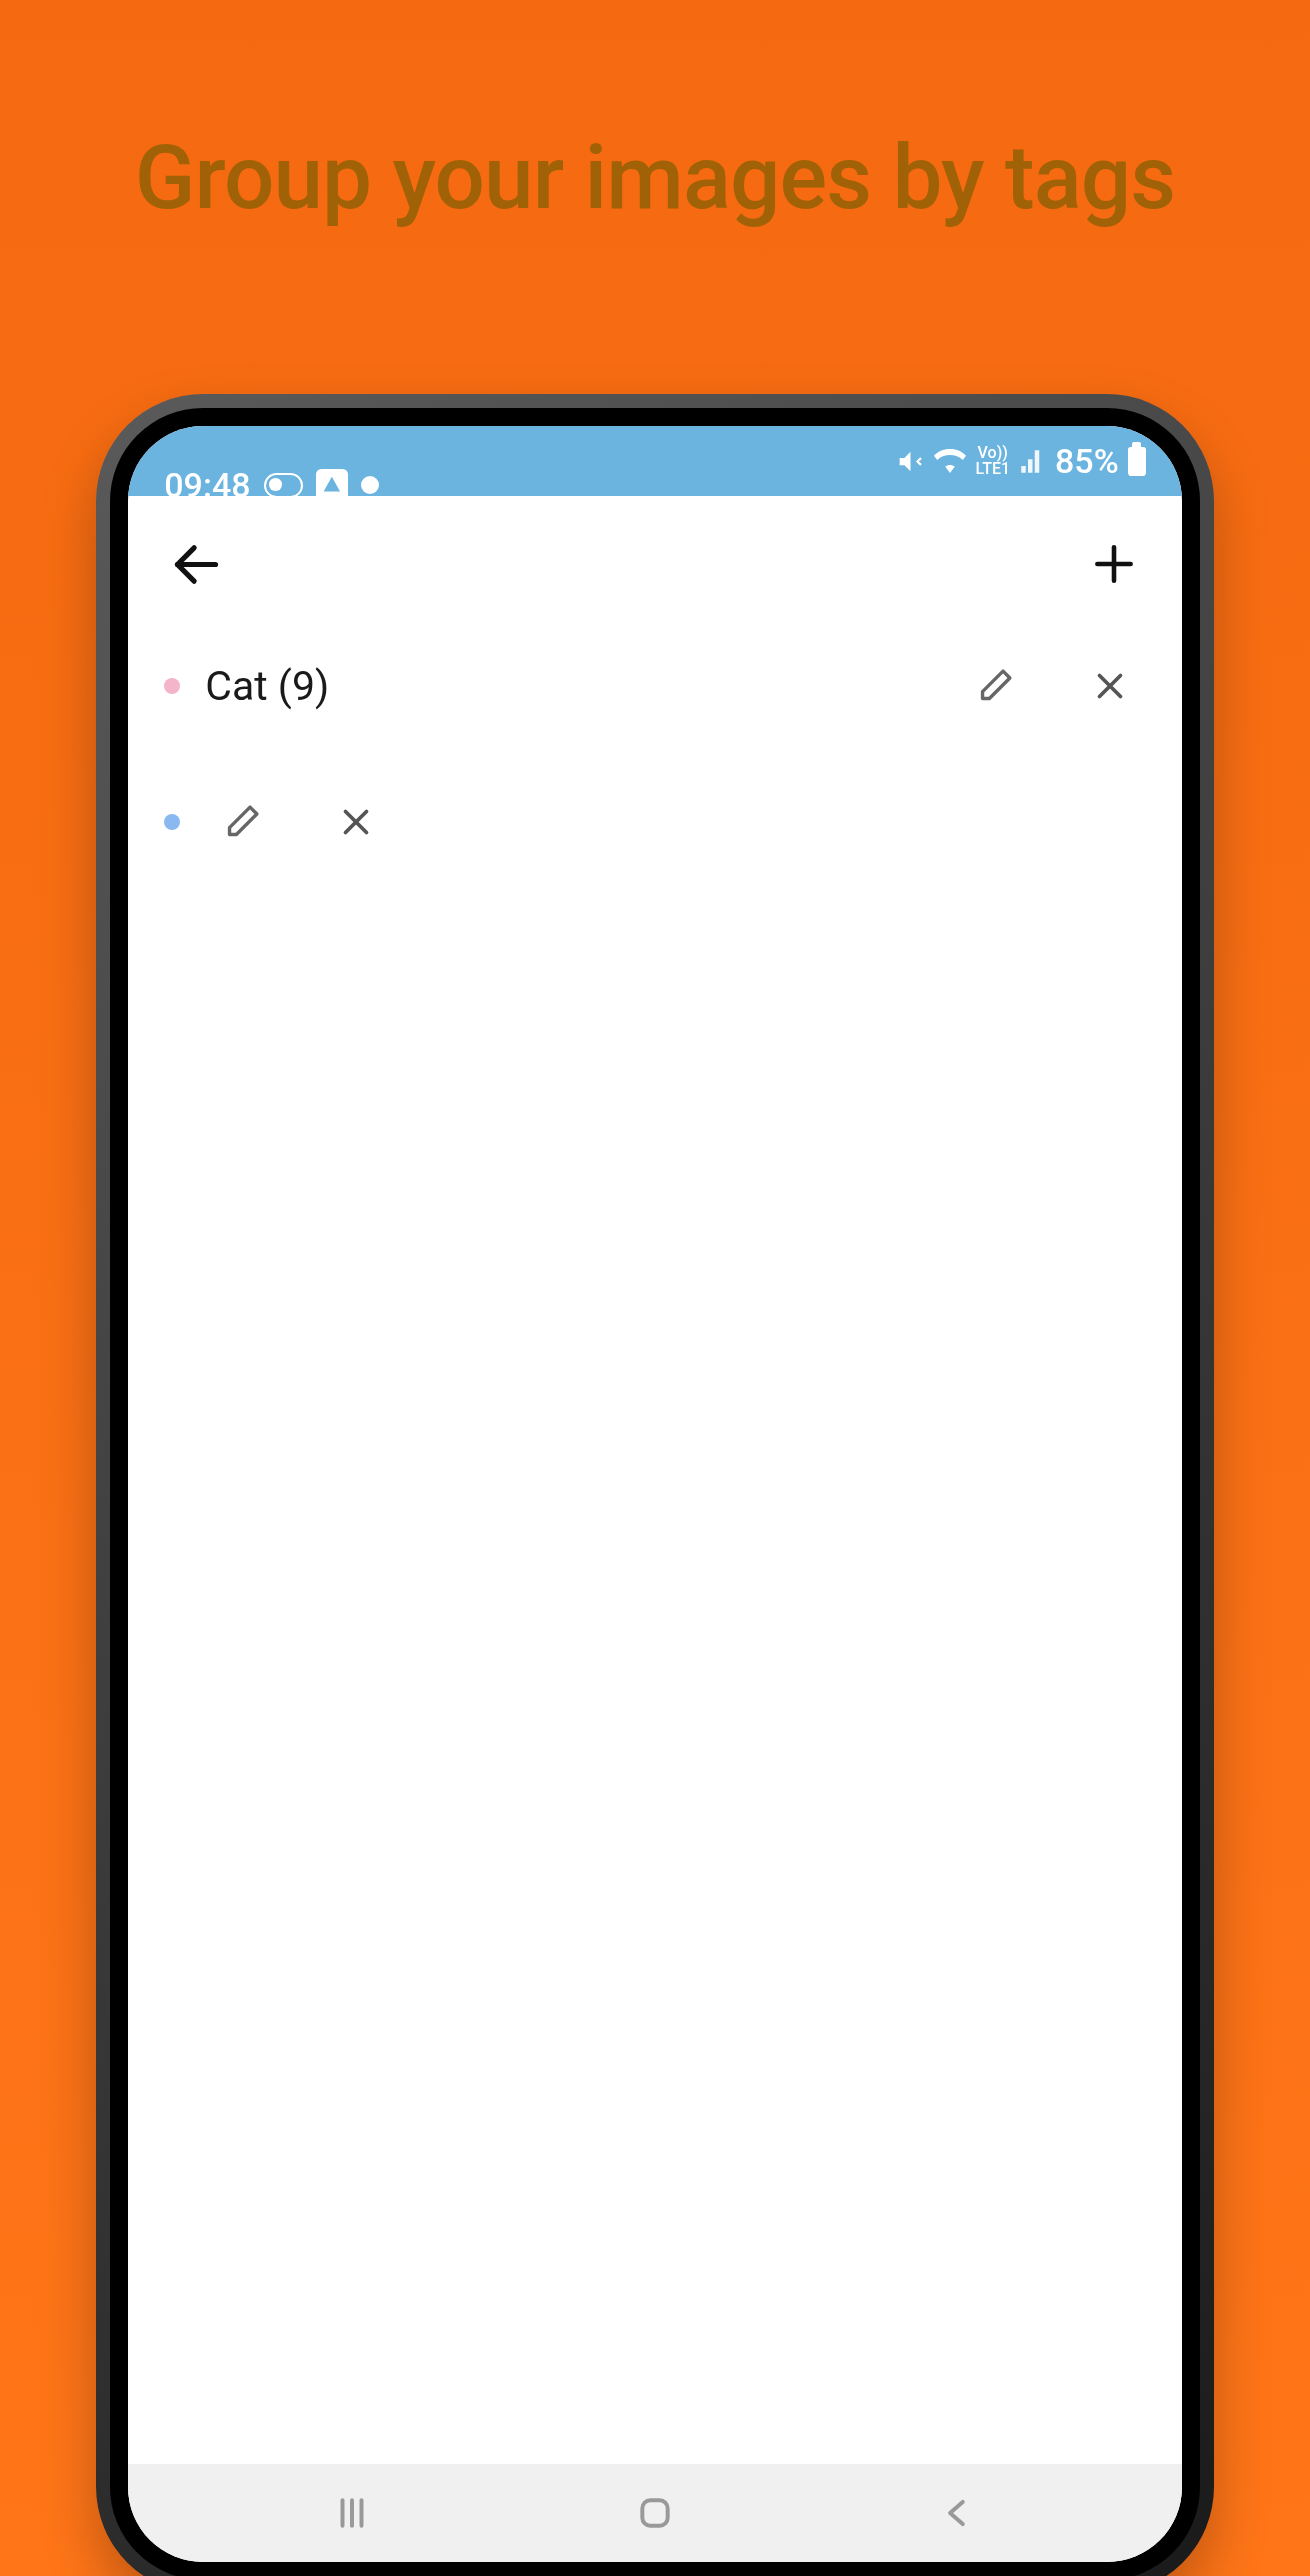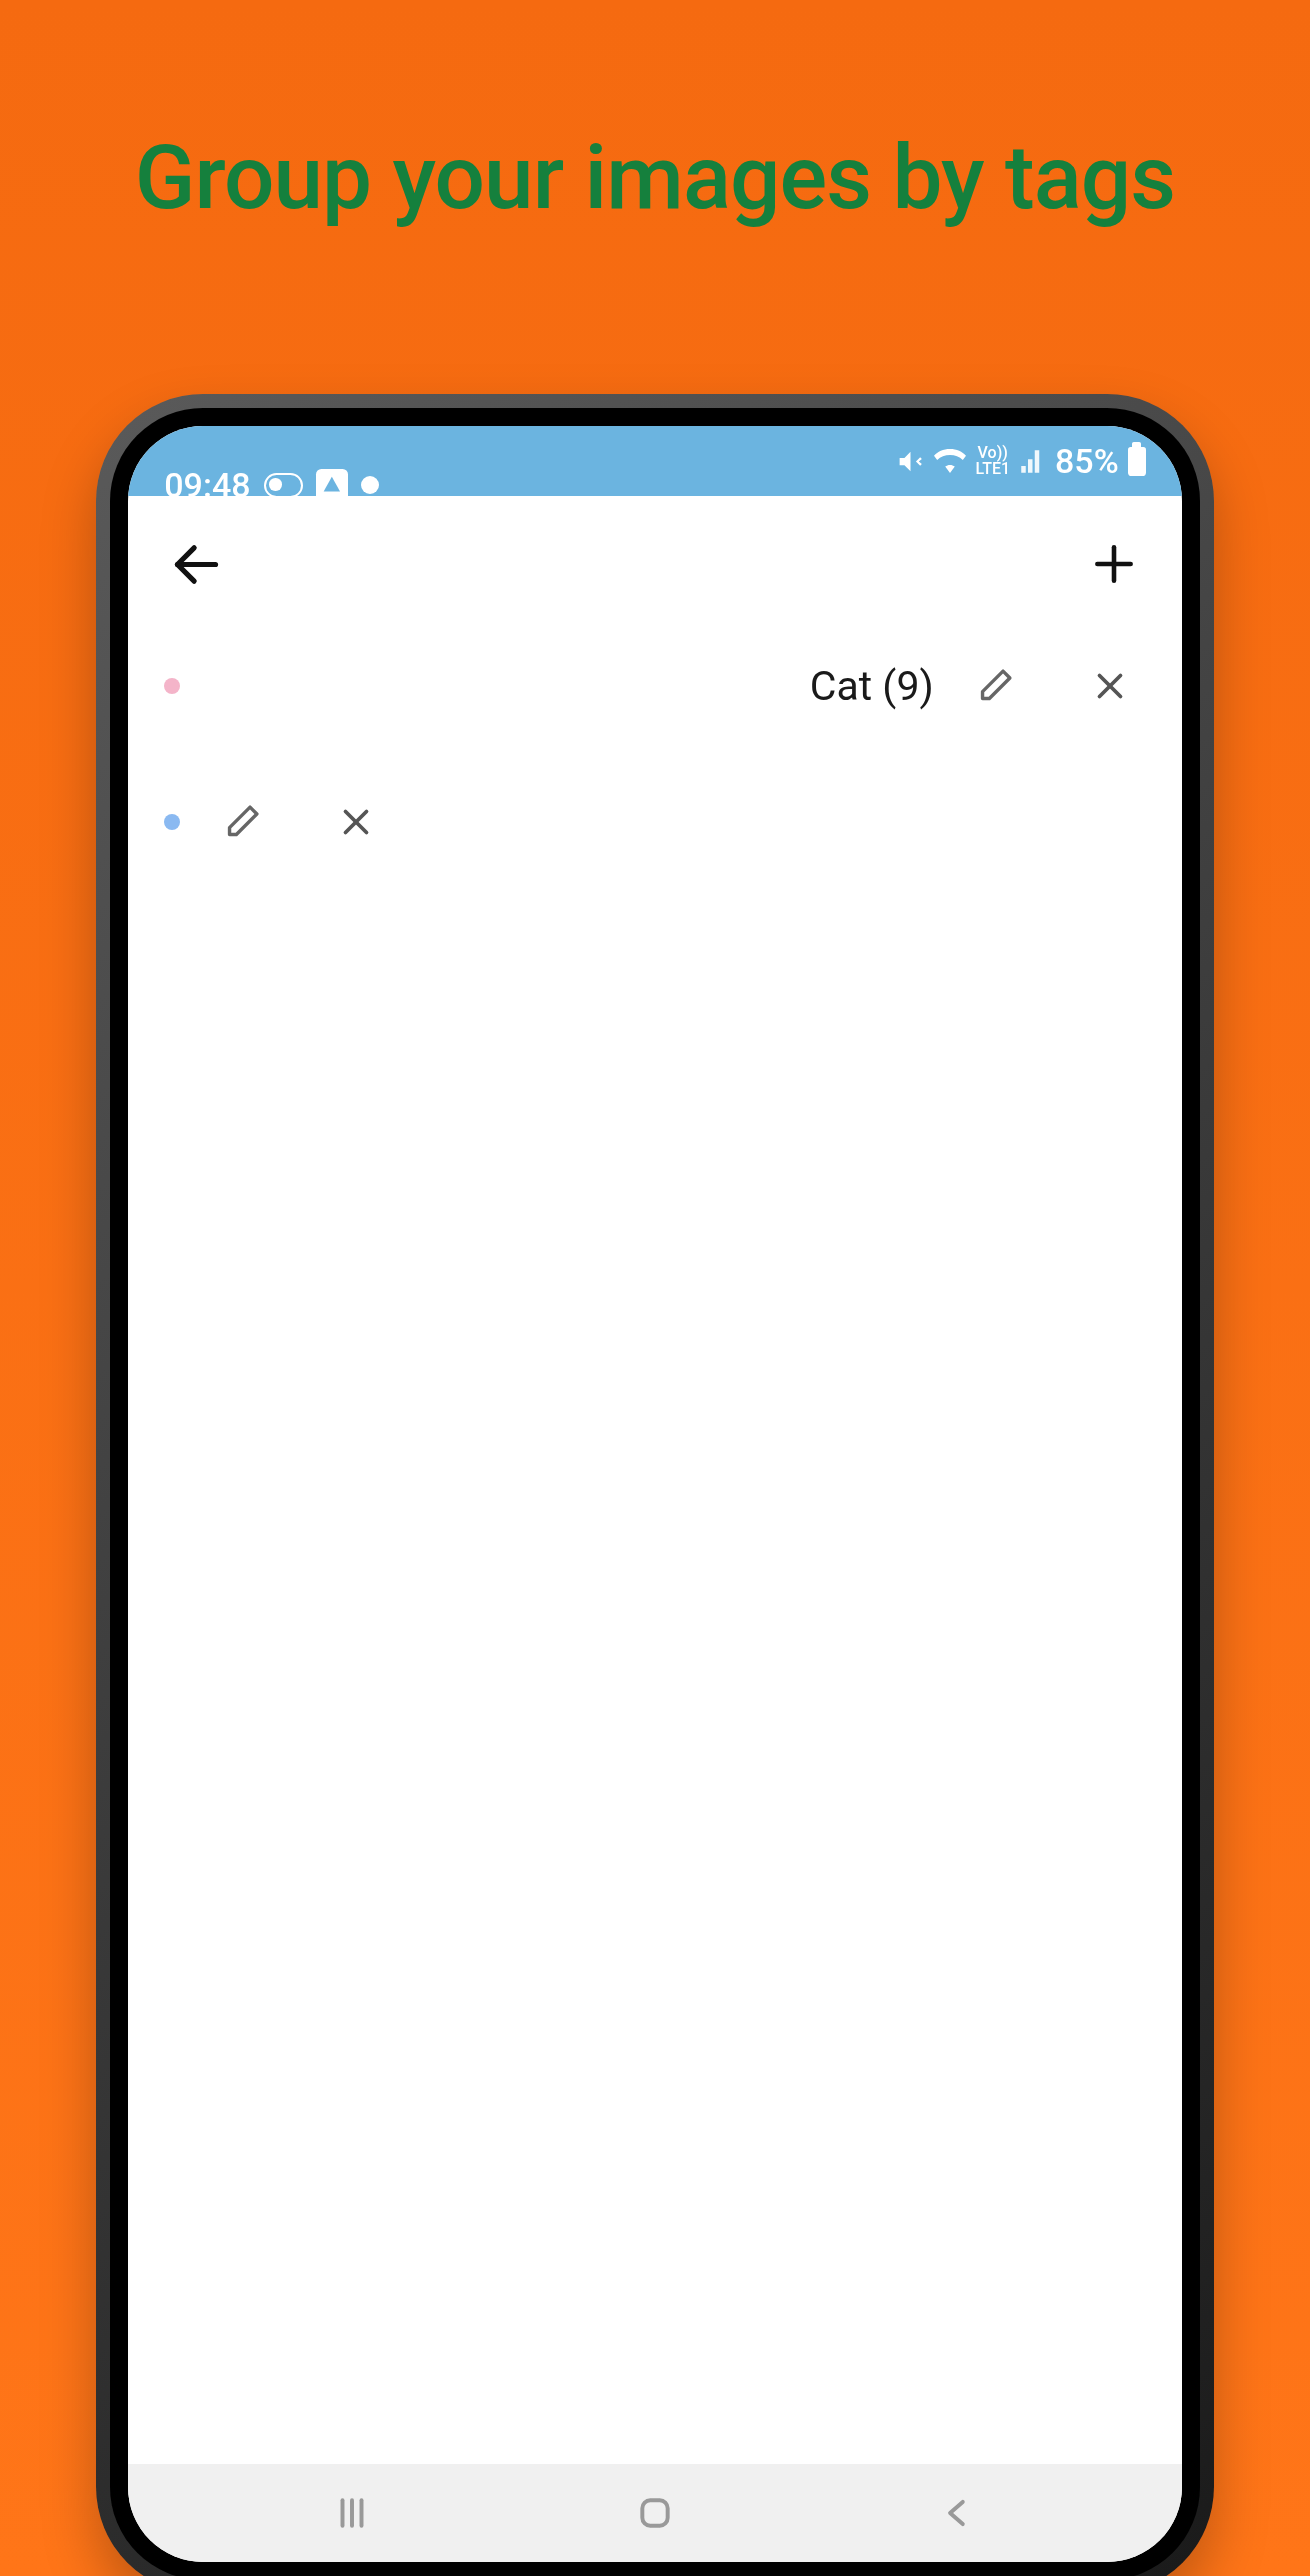--- a/index.html
+++ b/index.html
@@ -5,21 +5,21 @@
   * { box-sizing: border-box; margin: 0; padding: 0; }
   body {
     width: 1310px;
     height: 2576px;
     background: linear-gradient(180deg, #F56A10 0%, #FF7518 100%);
     font-family: -apple-system, BlinkMacSystemFont, "Segoe UI", Roboto, sans-serif;
     overflow: hidden;
     position: relative;
   }
   .headline {
-    color: #15803d;
+    color: #a16207;
     font-size: 89px;
     font-weight: 500;
     text-align: center;
     padding-top: 125px;
     letter-spacing: -0.9px;
   }
   .phone-frame {
     position: absolute;
     left: 50%;
     top: 394px;
@@ -103,21 +103,20 @@
   }
   .tag-dot {
     width: 16px; height: 16px; border-radius: 50%;
     flex-shrink: 0;
   }
   .tag-label {
     flex: 1;
     font-size: 41px;
     color: #1a1a1a;
     font-weight: 400;
-    text-align: right;
   }
   .tag-actions {
     display: flex; gap: 43px; align-items: center;
   }
   .nav-bar {
     height: 98px;
     background: #f0f0f0;
     display: flex;
     align-items: center;
     justify-content: space-around;

